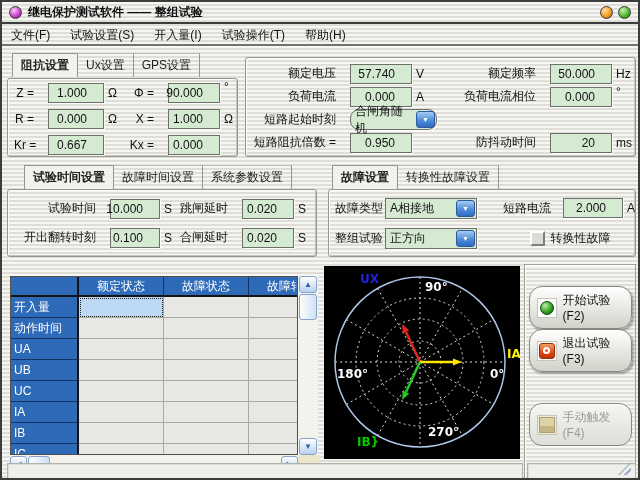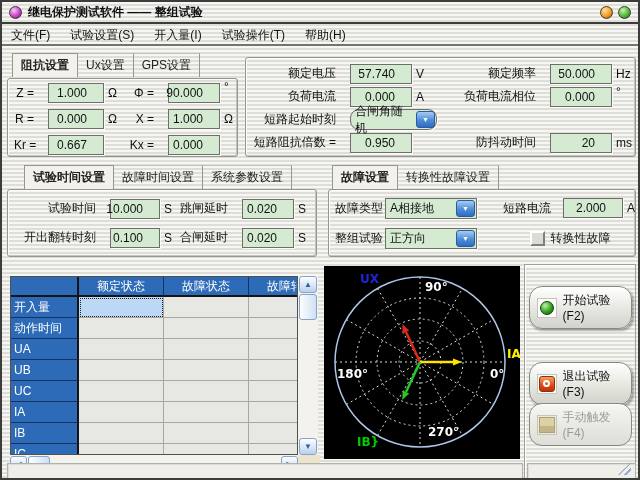--- a/index.html
+++ b/index.html
@@ -344,21 +344,21 @@
     </svg>
   </div>
 
   <div id="actions">
     <div class="xbtn" style="top:21px;">
       <span class="ic">
           <span class="ic-start"></span>
         </span>
       <span>开始试验(F2)</span>
     </div>
-    <div class="xbtn" style="top:97px;justify-content:center;">
+    <div class="xbtn" style="top:64px;justify-content:center;">
       <span class="ic">
           <span class="ic-exit">
             <i></i>
           </span>
         </span>
       <span>退出试验(F3)</span>
     </div>
     <div class="xbtn disabled" style="top:138px;">
       <span class="ic" style="background:#eceadf;">
           <span class="ic-manual"></span>

